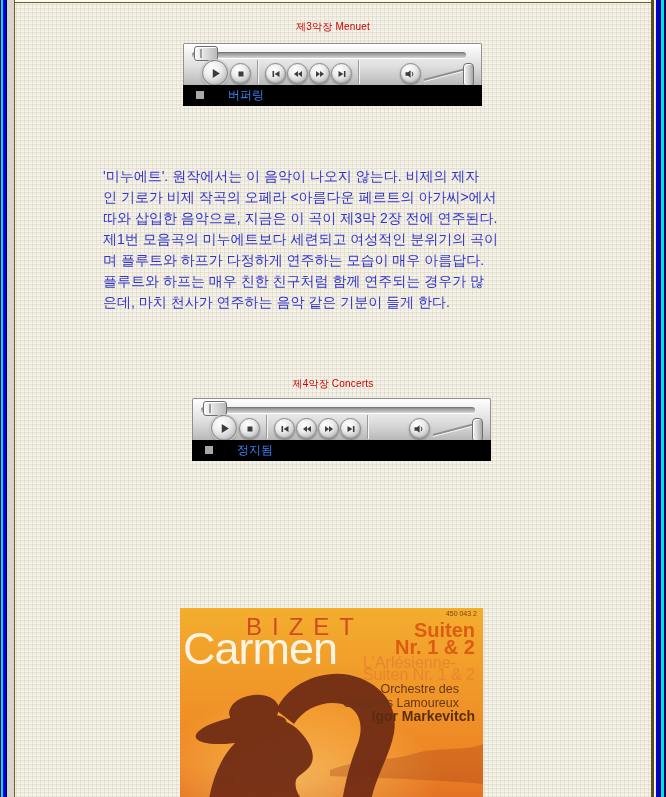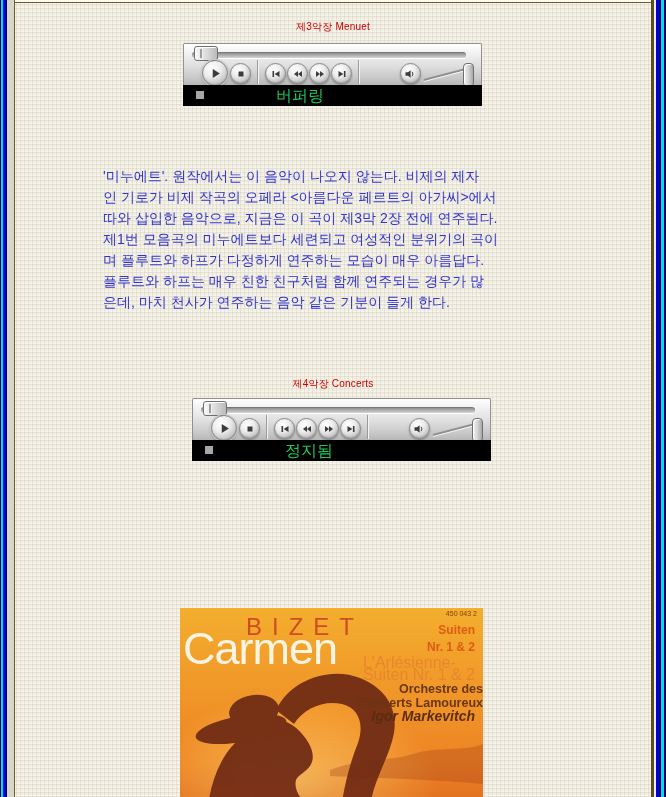--- a/index.html
+++ b/index.html
@@ -56,40 +56,40 @@
   .btn-next{width:19px;height:19px;left:147px;top:19px;}
   .btn-mute{width:19px;height:19px;left:216px;top:19px;}
   .divider{position:absolute;top:16px;height:24px;width:1px;background:#9a9a9a;box-shadow:1px 0 0 #f4f4f4;}
   .div-1{left:73px;} .div-2{left:174px;}
   .vol-ramp{position:absolute;left:239px;top:21px;}
   .vol-thumb{position:absolute;left:279px;top:19px;width:9px;height:22px;border-radius:4px;
     background:linear-gradient(90deg,#f6f6f6,#cfcfcf 55%,#a8a8a8);
     border:1px solid #6f6f6f;box-shadow:inset 1px 1px 0 #ffffff;}
   .statusbar{position:relative;width:299px;height:21px;background:#000000;}
   .status-square{position:absolute;left:13px;top:6px;width:8px;height:8px;background:#a8a8a8;}
-  .status-text{position:absolute;left:45px;top:0;line-height:21px;font-size:16px;color:#22c55e;margin-left:48px;}
+  .status-text{position:absolute;left:45px;top:0;line-height:21px;font-size:12px;color:#3b82f6;}
 
   
   .album{position:absolute;left:180px;top:608px;width:303px;height:300px;overflow:hidden;
     background:linear-gradient(180deg,#f3ae2e 0%,#f19d2a 20%,#ef8d26 40%,#ea7b24 62%,#e06a26 82%,#cf5a22 100%);}
   .album .glow{position:absolute;left:0;top:0;right:0;bottom:0;
     background:radial-gradient(ellipse 190px 120px at 38% 58%, rgba(255,230,135,0.55), rgba(255,205,95,0.25) 52%, rgba(0,0,0,0) 75%);}
   .album .shade{position:absolute;left:0;top:0;right:0;bottom:0;
     background:linear-gradient(180deg, rgba(0,0,0,0) 52%, rgba(165,45,18,0.18) 72%, rgba(130,25,12,0.35) 100%);}
   .album svg{position:absolute;left:0;top:0;}
   .cover-composer{position:absolute;left:66px;top:5px;font-size:24px;letter-spacing:10px;color:#cf4d22;}
   .cover-title{position:absolute;left:3px;top:15px;font-size:45px;color:#fdf4e4;letter-spacing:-1px;}
   .cover-catalog{position:absolute;right:6px;top:2px;font-size:7px;color:#7c4418;}
-  .cover-work{position:absolute;right:8px;top:14px;font-size:12px;line-height:17px;font-weight:bold;
+  .cover-work{position:absolute;right:8px;top:14px;font-size:20px;line-height:17px;font-weight:bold;
     color:#dd5c14;text-align:right;white-space:pre-line;}
   .cover-subwork{position:absolute;right:8px;top:49px;font-size:16px;line-height:12px;
     color:#e8862e;text-align:left;white-space:pre-line;}
-  .cover-orchestra{position:absolute;right:0;top:74px;font-size:12.5px;line-height:14px;font-weight:bold;
+  .cover-orchestra{position:absolute;right:24px;top:74px;font-size:12.5px;line-height:14px;font-weight:normal;
     color:#693615;text-align:right;white-space:pre-line;}
-  .cover-conductor{position:absolute;right:8px;top:100px;font-size:14px;font-weight:bold;color:#5a2d10;font-style:italic;}
+  .cover-conductor{position:absolute;right:8px;top:100px;font-size:14px;font-weight:bold;color:#5a2d10;}
 </style>
 </head>
 <body>
 
 <div id="page">
   <div class="edge-top"></div>
   <div class="edge-left"></div>
   <div class="edge-right"></div>
 
   <div class="section-title" id="title-1">제3악장 Menuet</div>

